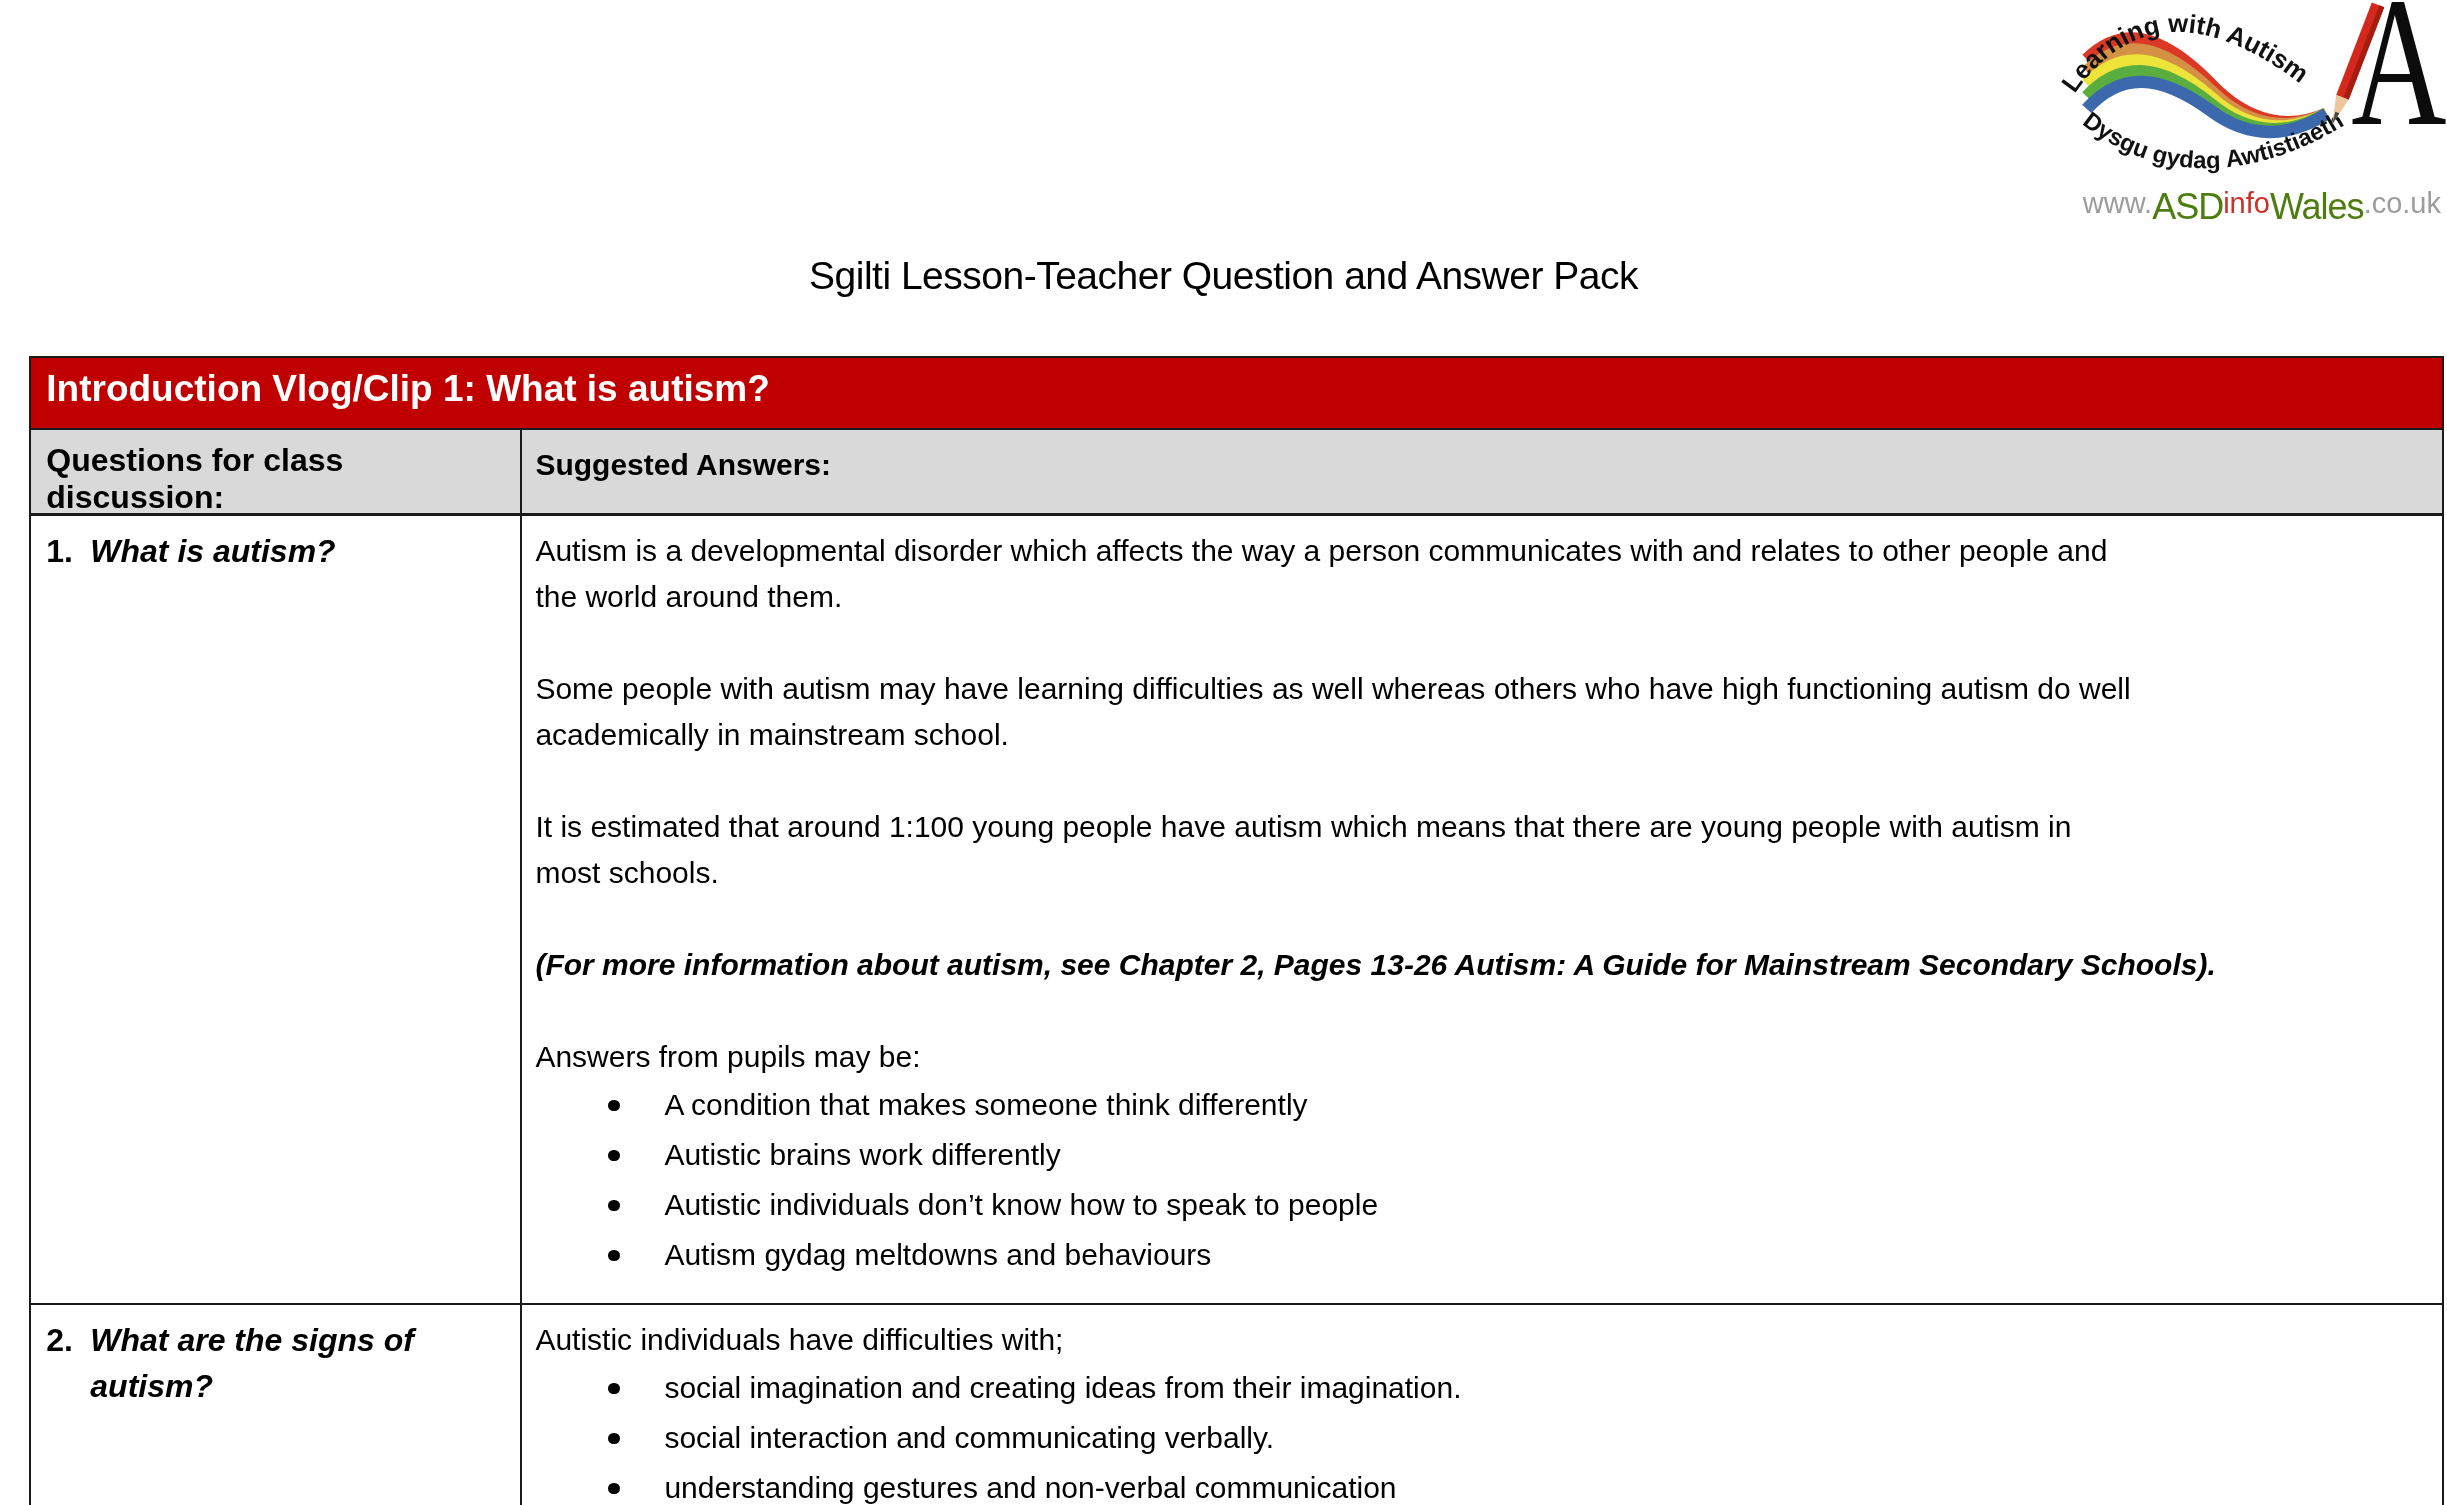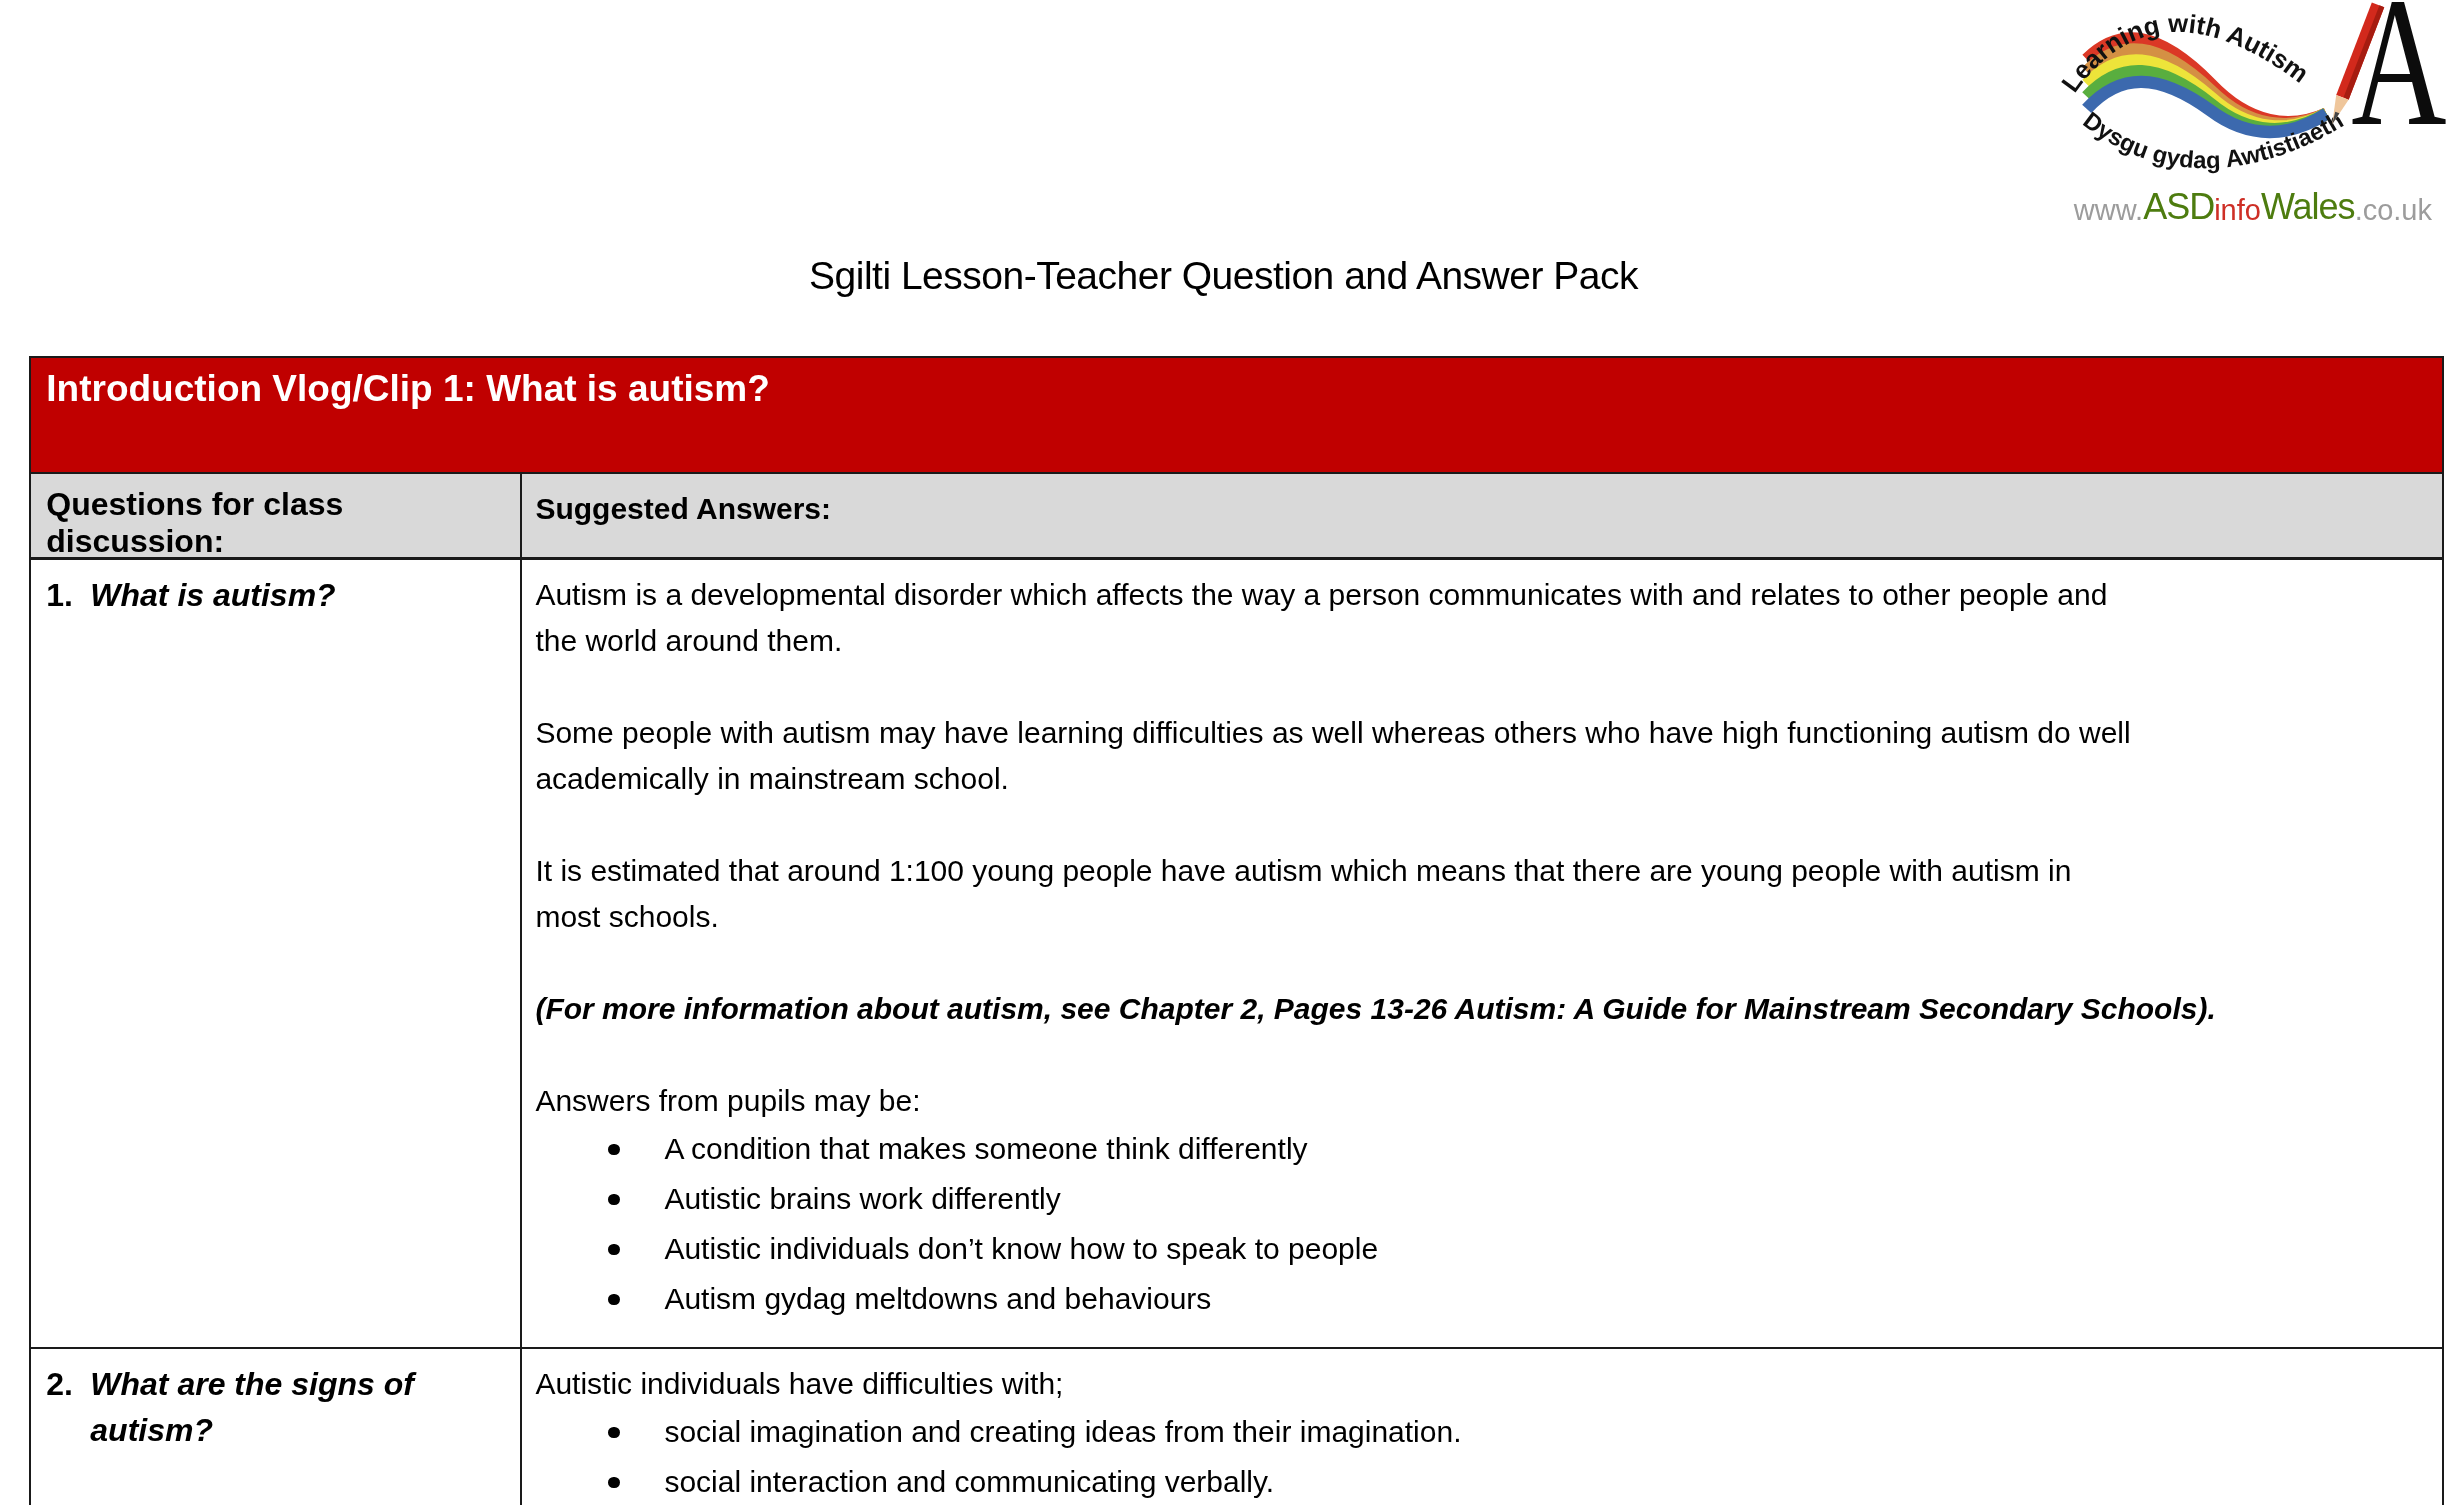--- a/index.html
+++ b/index.html
@@ -3,34 +3,34 @@
 <meta charset="utf-8">
 <style>
   * { margin:0; padding:0; box-sizing:border-box; }
   html,body { width:2447px; height:1506px; background:#ffffff; overflow:hidden;
               font-family:"Liberation Sans", sans-serif; color:#000; }
   .page { position:relative; width:2447px; height:1506px; background:#fff; }
 
   
   .logo { position:absolute; top:0; left:2034px; width:413px; height:234px; }
   .logo svg { position:absolute; top:0; left:0; }
-  .sitemark { position:absolute; top:189px; right:15px; display:flex; align-items:flex-end;
+  .sitemark { position:absolute; top:189px; right:6px; display:flex; align-items:flex-start;
               white-space:nowrap; line-height:1; }
   .sm-gray  { font-size:29px; color:#9c9c9c; font-weight:400; }
   .sm-red-big { font-size:36px; color:#4d7c0f; font-weight:400; letter-spacing:-1px; }
   .sm-red-sm  { font-size:29px; color:#ce2f26; font-weight:400; }
 
   
   .doc-title { position:absolute; top:254px; left:0; width:2447px; text-align:center;
                font-size:39px; font-weight:400; color:#000; letter-spacing:-0.5px; }
 
   
   .qa-table { position:absolute; top:356px; left:29px; width:2415px;
               border:2.9px solid #1a1a1a; background:#fff; }
-  .banner { background:#c00000; color:#fff; height:116px; border-bottom:2.9px solid #1a1a1a;
+  .banner { background:#c00000; color:#fff; height:72px; border-bottom:2.9px solid #1a1a1a;
             font-size:37px; font-weight:700; padding:9.6px 15.3px; }
   .colhead { display:flex; background:#d9d9d9; height:86px; border-bottom:3.8px solid #1a1a1a;
              font-size:32px; font-weight:700; }
   .row { display:flex; background:#fff; }
   .row.r1 { height:789px; border-bottom:2.9px solid #1a1a1a; }
   .row.r2 { height:535px; }
   .cell-q { width:491px; border-right:2.9px solid #1a1a1a; padding:11.5px 13.4px 11.5px 15.3px; }
   .cell-a { flex:1; padding:11.5px 19px 11.5px 13.4px; }
   .colhead .cell-q, .colhead .cell-a { padding-top:11.5px; }
 

